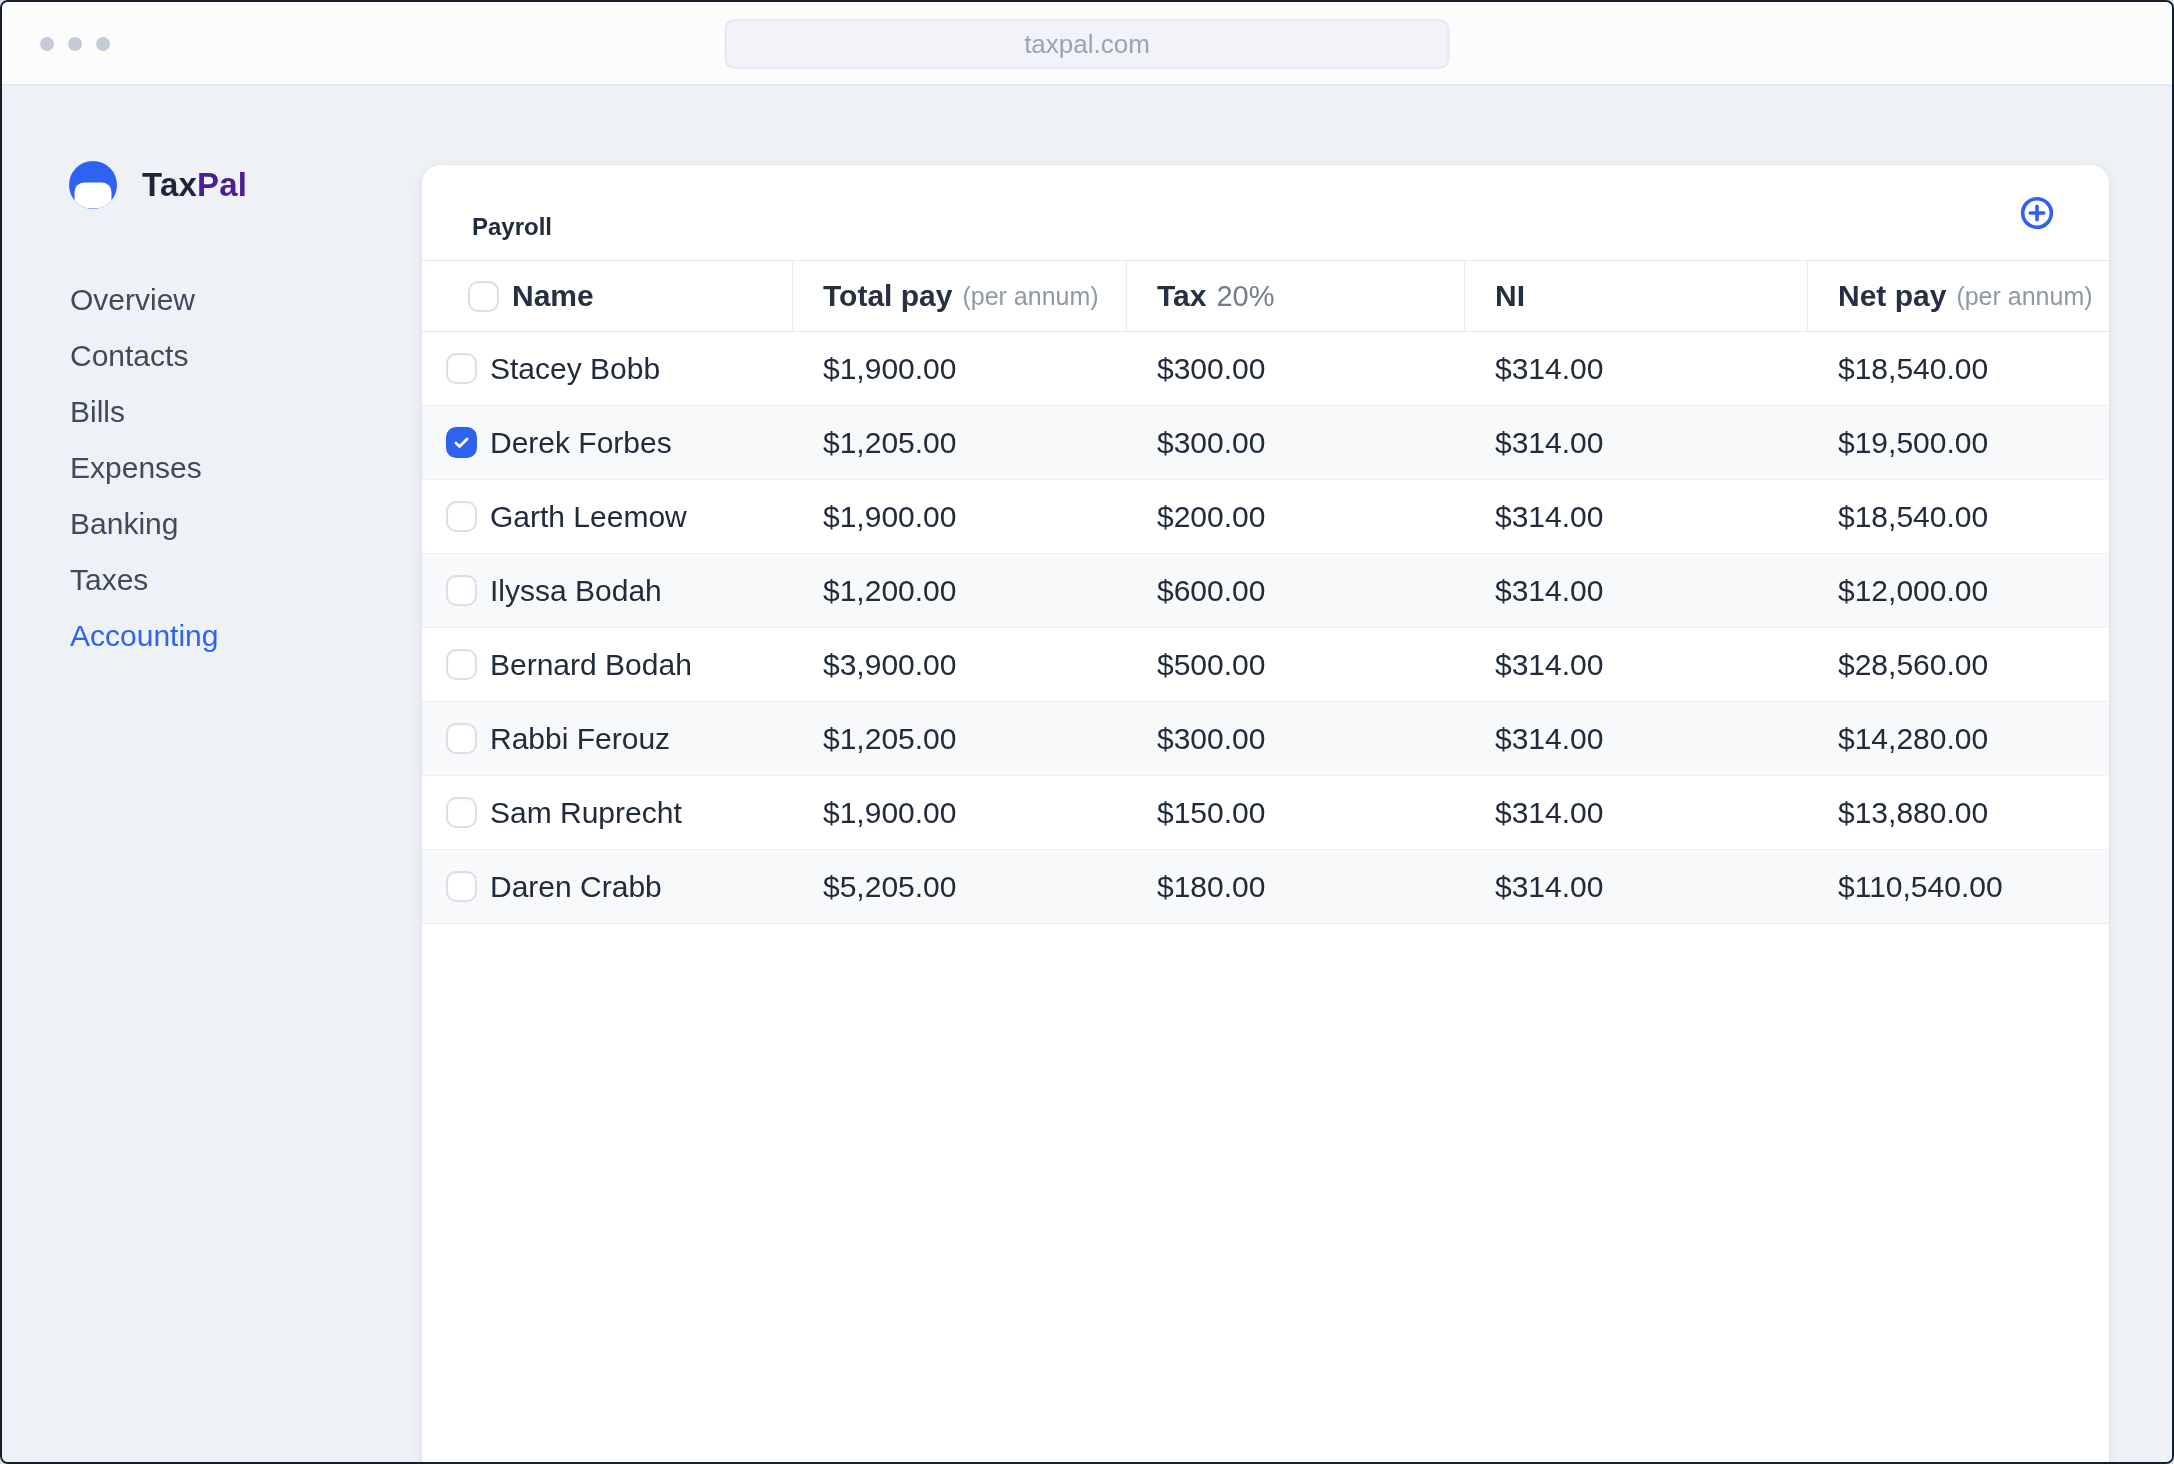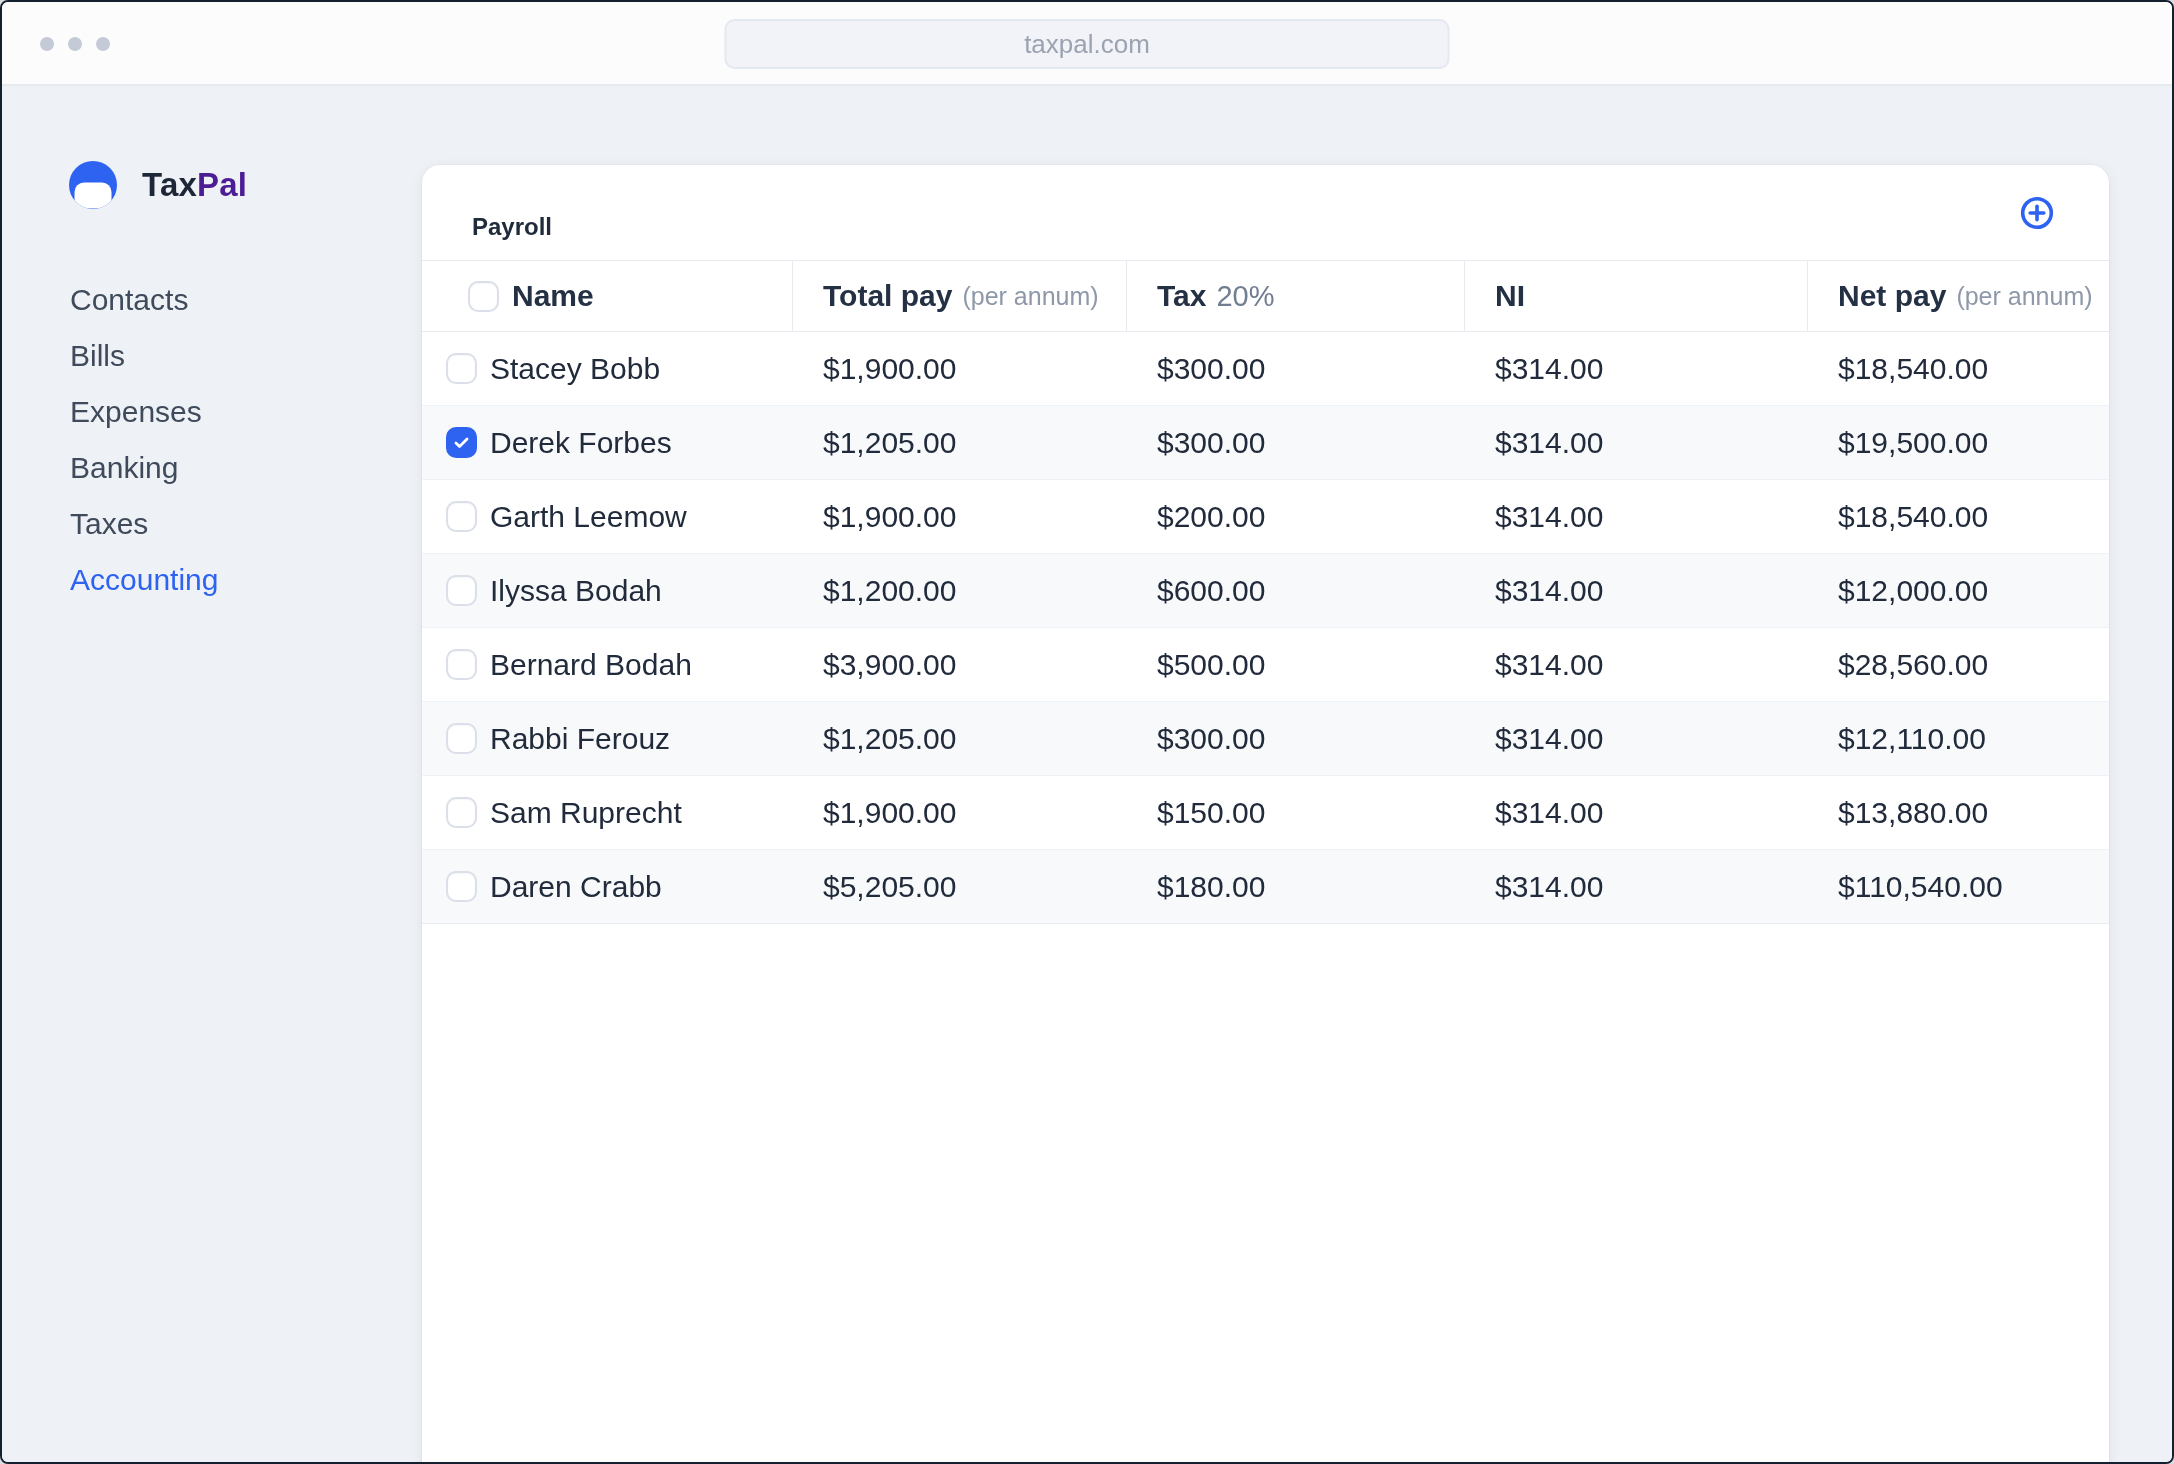--- a/index.html
+++ b/index.html
@@ -123,20 +123,21 @@
               </clipPath>
             </defs>
           <circle cx="24" cy="24" r="24" fill="#2e63f1"></circle>
           <rect x="5.5" y="21.5" width="37" height="26" rx="9.5" fill="#ffffff" clip-path="url(#lc)"></rect>
         </svg>
       </span>
       <span class="logo-text"><span>Tax</span><span class="accent">Pal</span></span>
     </div>
 
     <nav class="nav">
+        <div class="nav-item">Overview</div>
         <div class="nav-item">Contacts</div>
         <div class="nav-item">Bills</div>
         <div class="nav-item">Expenses</div>
         <div class="nav-item">Banking</div>
         <div class="nav-item">Taxes</div>
         <div class="nav-item active">Accounting</div>
       </nav>
 
 
     <section class="card">
@@ -255,21 +256,21 @@
       <span class="checkbox">
         <svg width="19" height="19" viewBox="0 0 24 24">
                   <path d="M5 12.5l4.5 4.5L19 7.5" fill="none" stroke="#fff" stroke-width="3.5" stroke-linecap="round" stroke-linejoin="round"></path>
                 </svg>
       </span>
       <span class="cname">Rabbi Ferouz</span>
     </div>
     <div class="cell">$1,205.00</div>
     <div class="cell">$300.00</div>
     <div class="cell">$314.00</div>
-    <div class="cell">$12,110.00</div>
+    <div class="cell">$14,280.00</div>
   </div>
           <div class="trow">
     <div class="cell name-cell">
       <span class="checkbox">
         <svg width="19" height="19" viewBox="0 0 24 24">
                   <path d="M5 12.5l4.5 4.5L19 7.5" fill="none" stroke="#fff" stroke-width="3.5" stroke-linecap="round" stroke-linejoin="round"></path>
                 </svg>
       </span>
       <span class="cname">Sam Ruprecht</span>
     </div>

